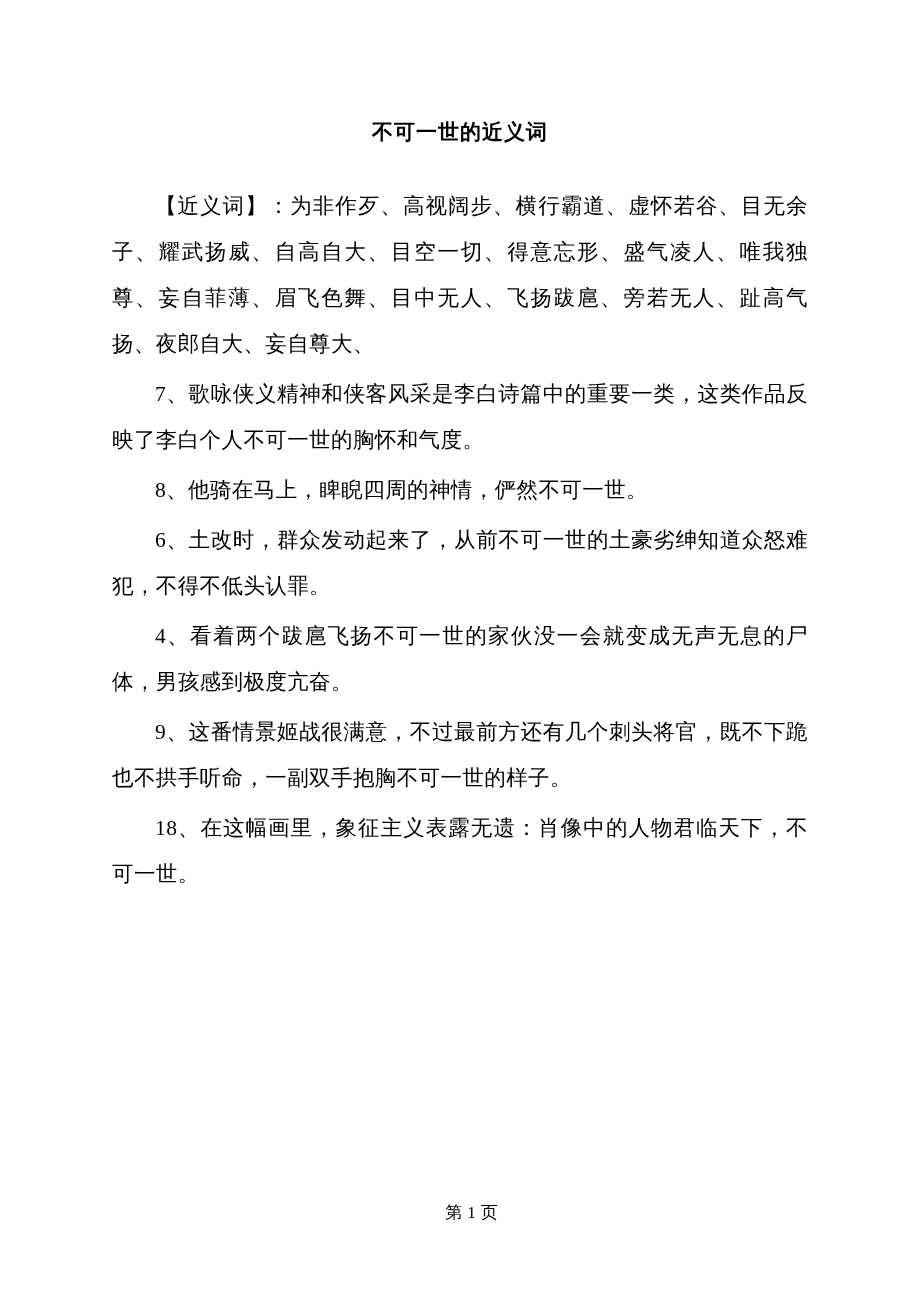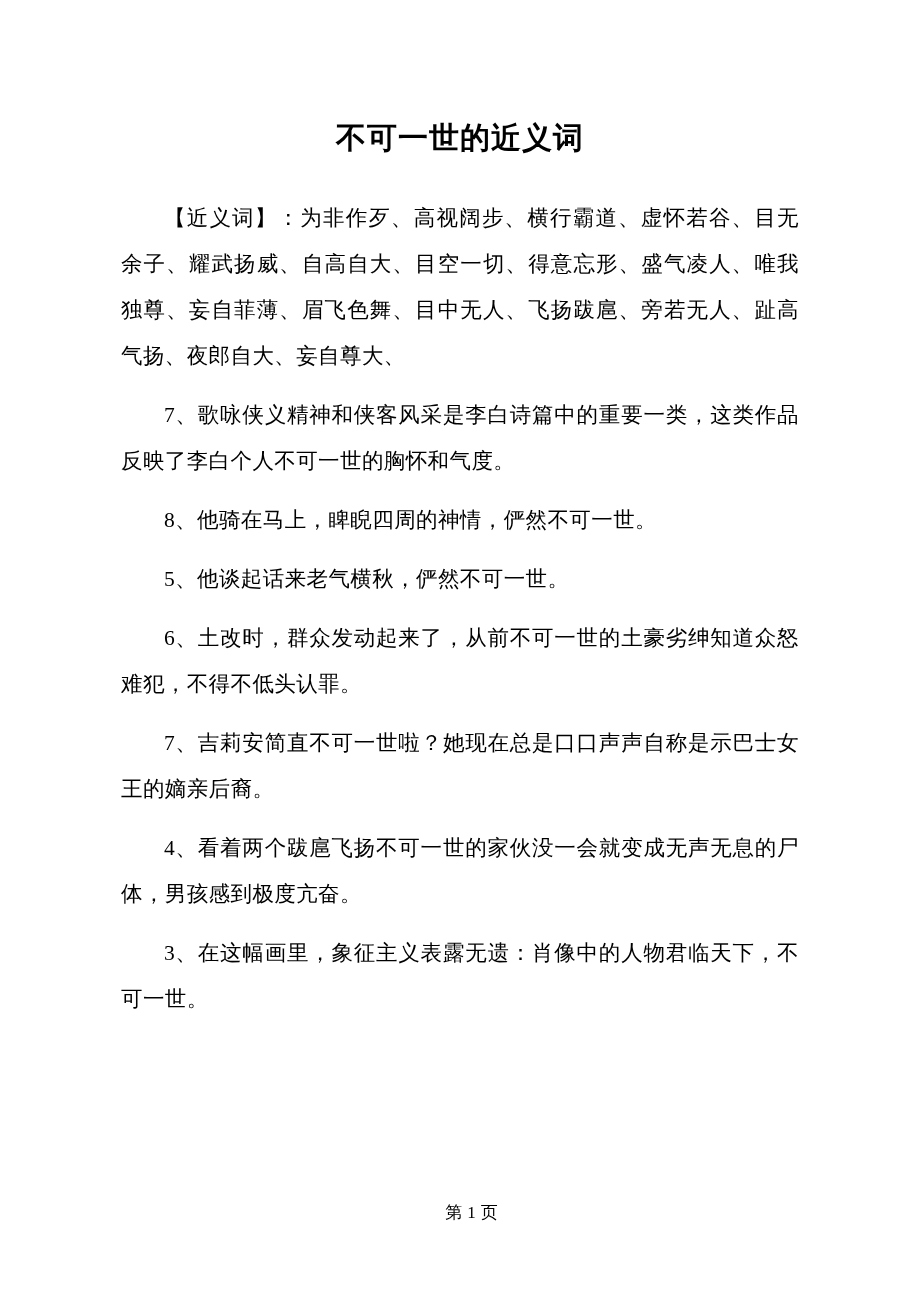--- a/index.html
+++ b/index.html
@@ -21,30 +21,30 @@
     position: absolute;
     left: 108px;
     top: 0;
     width: 704px;
   }
   .doc-title {
     margin: 0;
     padding-top: 118px;
     text-align: center;
     font-family: "Liberation Sans", "DejaVu Sans", sans-serif;
-    font-size: 30px;
+    font-size: 21px;
     font-weight: bold;
     letter-spacing: 1px;
     line-height: 1.3;
   }
   .body-block {
     margin-top: 38px;
   }
   p.para {
-    margin: 13px;
+    margin: 4px;
     font-size: 21.5px;
     line-height: 46px;
     text-align: justify;
     text-justify: inter-ideograph;
     text-indent: 2em;
     letter-spacing: 0.4px;
   }
   .footer {
     position: absolute;
     left: 0;
@@ -67,25 +67,24 @@
 
 <div class="page">
   <div class="content">
 
     <h1 class="doc-title">不可一世的近义词</h1>
 
     <div class="body-block">
       <p class="para">【近义词】：为非作歹、高视阔步、横行霸道、虚怀若谷、目无余子、耀武扬威、自高自大、目空一切、得意忘形、盛气凌人、唯我独尊、妄自菲薄、眉飞色舞、目中无人、飞扬跋扈、旁若无人、趾高气扬、夜郎自大、妄自尊大、</p>
       <p class="para">7、歌咏侠义精神和侠客风采是李白诗篇中的重要一类，这类作品反映了李白个人不可一世的胸怀和气度。</p>
       <p class="para">8、他骑在马上，睥睨四周的神情，俨然不可一世。</p>
-      <p class="para">5、他谈起话来老气横秋，俨然不可一世。</p>
       <p class="para">6、土改时，群众发动起来了，从前不可一世的土豪劣绅知道众怒难犯，不得不低头认罪。</p>
-      <p class="para">7、吉莉安简直不可一世啦？她现在总是口口声声自称是示巴士女王的嫡亲后裔。</p>
       <p class="para">4、看着两个跋扈飞扬不可一世的家伙没一会就变成无声无息的尸体，男孩感到极度亢奋。</p>
-      <p class="para">3、在这幅画里，象征主义表露无遗：肖像中的人物君临天下，不可一世。</p>
+      <p class="para">9、这番情景姬战很满意，不过最前方还有几个刺头将官，既不下跪也不拱手听命，一副双手抱胸不可一世的样子。</p>
+      <p class="para">18、在这幅画里，象征主义表露无遗：肖像中的人物君临天下，不可一世。</p>
     </div>
 
   </div>
 
   <div class="footer">
     <span>第</span><span class="num">1</span><span>页</span>
   </div>
 </div>
 
 </body></html>

